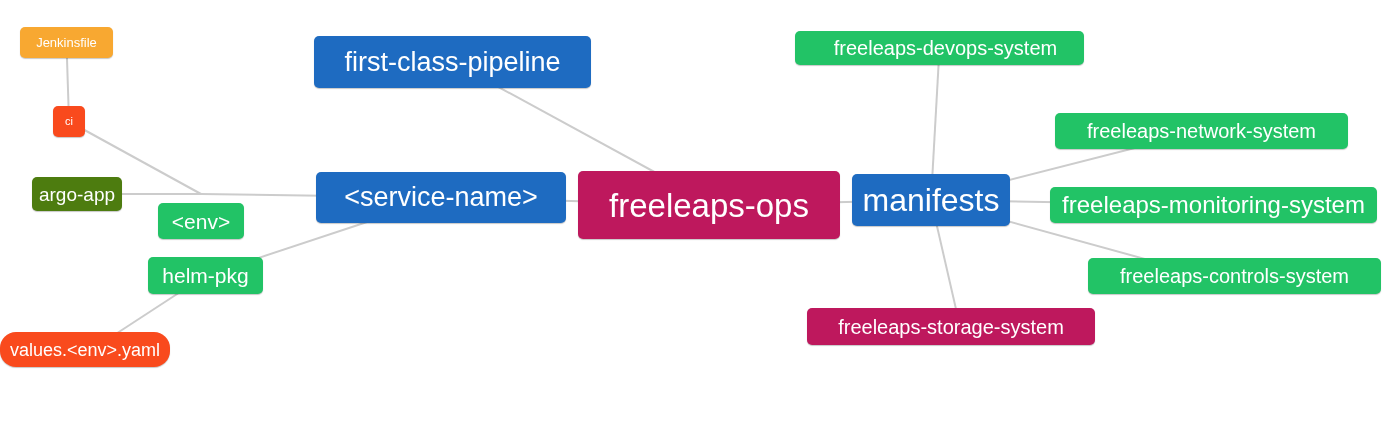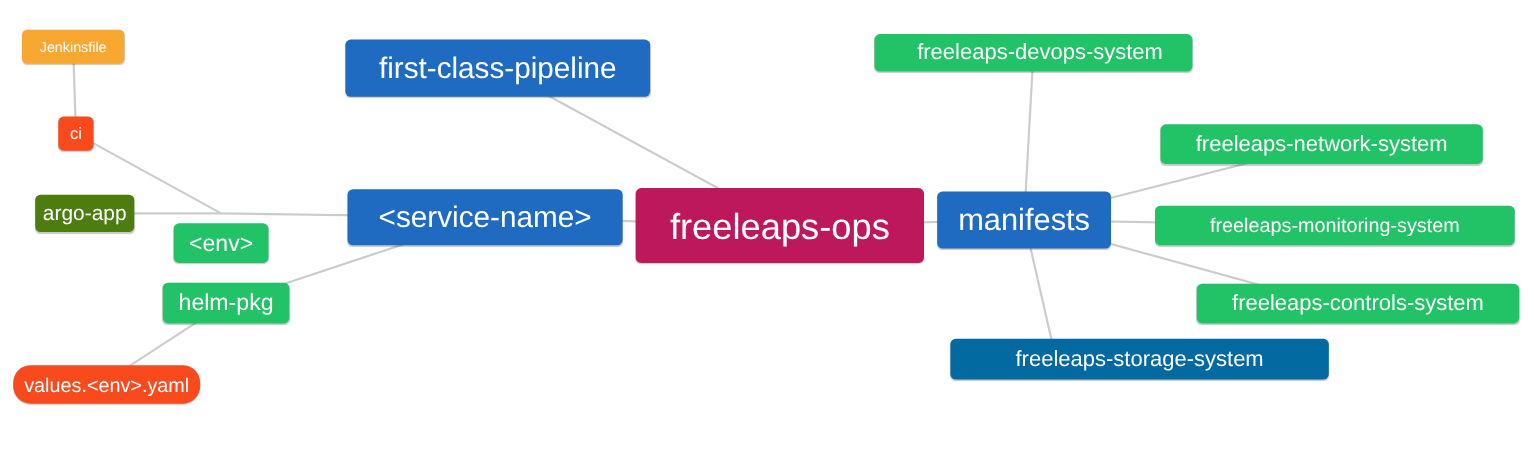--- a/index.html
+++ b/index.html
@@ -57,56 +57,56 @@
       <line x1="931" y1="200" x2="939.5" y2="48" stroke="#cccccc" stroke-width="2"></line>
       <line x1="931" y1="200" x2="1201.5" y2="131" stroke="#cccccc" stroke-width="2"></line>
       <line x1="931" y1="200" x2="1213.5" y2="205" stroke="#cccccc" stroke-width="2"></line>
       <line x1="931" y1="200" x2="1206.5" y2="276" stroke="#cccccc" stroke-width="2"></line>
       <line x1="931" y1="200" x2="960" y2="326.5" stroke="#cccccc" stroke-width="2"></line>
     </svg>
   <div>
       <div class="node" style="left: 20px; top: 27px; width: 93px; height: 31px; background: rgb(248, 168, 49); font-size: 13px;">
         <span>Jenkinsfile</span>
       </div>
-      <div class="node" style="left: 53px; top: 106px; width: 32px; height: 31px; background: rgb(249, 74, 29); font-size: 15px;">
+      <div class="node" style="left: 53px; top: 106px; width: 32px; height: 31px; background: rgb(249, 74, 29); font-size: 11px;">
         <span>ci</span>
       </div>
       <div class="node" style="left: 32px; top: 177px; width: 90px; height: 34px; background: #4d7c0f; font-size: 19px;">
         <span>argo-app</span>
       </div>
       <div class="node" style="left: 158px; top: 176px; width: 86px; height: 36px; background: rgb(34, 195, 102); font-size: 21px; margin-top: 27px;">
         <span>&lt;env&gt;</span>
       </div>
       <div class="node" style="left: 148px; top: 257px; width: 115px; height: 37px; background: rgb(34, 195, 102); font-size: 21px;">
         <span>helm-pkg</span>
       </div>
-      <div class="node" style="left: 12px; top: 332px; width: 170px; height: 35px; background: rgb(249, 74, 29); font-size: 18px; border-radius: 16px;">
+      <div class="node" style="left: 0; top: 332px; width: 170px; height: 35px; background: rgb(249, 74, 29); font-size: 18px; border-radius: 16px;">
         <span>values.&lt;env&gt;.yaml</span>
       </div>
       <div class="node" style="left: 314px; top: 36px; width: 277px; height: 52px; background: rgb(30, 107, 193); font-size: 27px;">
         <span>first-class-pipeline</span>
       </div>
       <div class="node" style="left: 316px; top: 172px; width: 250px; height: 51px; background: rgb(30, 107, 193); font-size: 27px; justify-content: center;">
         <span>&lt;service-name&gt;</span>
       </div>
       <div class="node" style="left: 578px; top: 171px; width: 262px; height: 68px; background: #be185d; font-size: 33px;">
         <span>freeleaps-ops</span>
       </div>
-      <div class="node" style="left: 852px; top: 174px; width: 158px; height: 52px; background: rgb(30, 107, 193); font-size: 28px;">
+      <div class="node" style="left: 852px; top: 174px; width: 158px; height: 52px; background: rgb(30, 107, 193); font-size: 32px;">
         <span>manifests</span>
       </div>
       <div class="node" style="left: 795px; top: 31px; width: 289px; height: 34px; background: rgb(34, 195, 102); font-size: 20px; padding-left: 12px;">
         <span>freeleaps-devops-system</span>
       </div>
       <div class="node" style="left: 1055px; top: 113px; width: 293px; height: 36px; background: rgb(34, 195, 102); font-size: 20px;">
         <span>freeleaps-network-system</span>
       </div>
-      <div class="node" style="left: 1050px; top: 187px; width: 327px; height: 36px; background: rgb(34, 195, 102); font-size: 18px;">
+      <div class="node" style="left: 1050px; top: 187px; width: 327px; height: 36px; background: rgb(34, 195, 102); font-size: 24px;">
         <span>freeleaps-monitoring-system</span>
       </div>
       <div class="node" style="left: 1060px; top: 258px; width: 293px; height: 36px; background: rgb(34, 195, 102); font-size: 20px; margin-left: 28px;">
         <span>freeleaps-controls-system</span>
       </div>
-      <div class="node" style="left: 864px; top: 308px; width: 344px; height: 37px; background: #0369a1; font-size: 20px;">
+      <div class="node" style="left: 807px; top: 308px; width: 288px; height: 37px; background: #be185d; font-size: 20px;">
         <span>freeleaps-storage-system</span>
       </div>
     </div>
 </div>
 
 </body></html>

